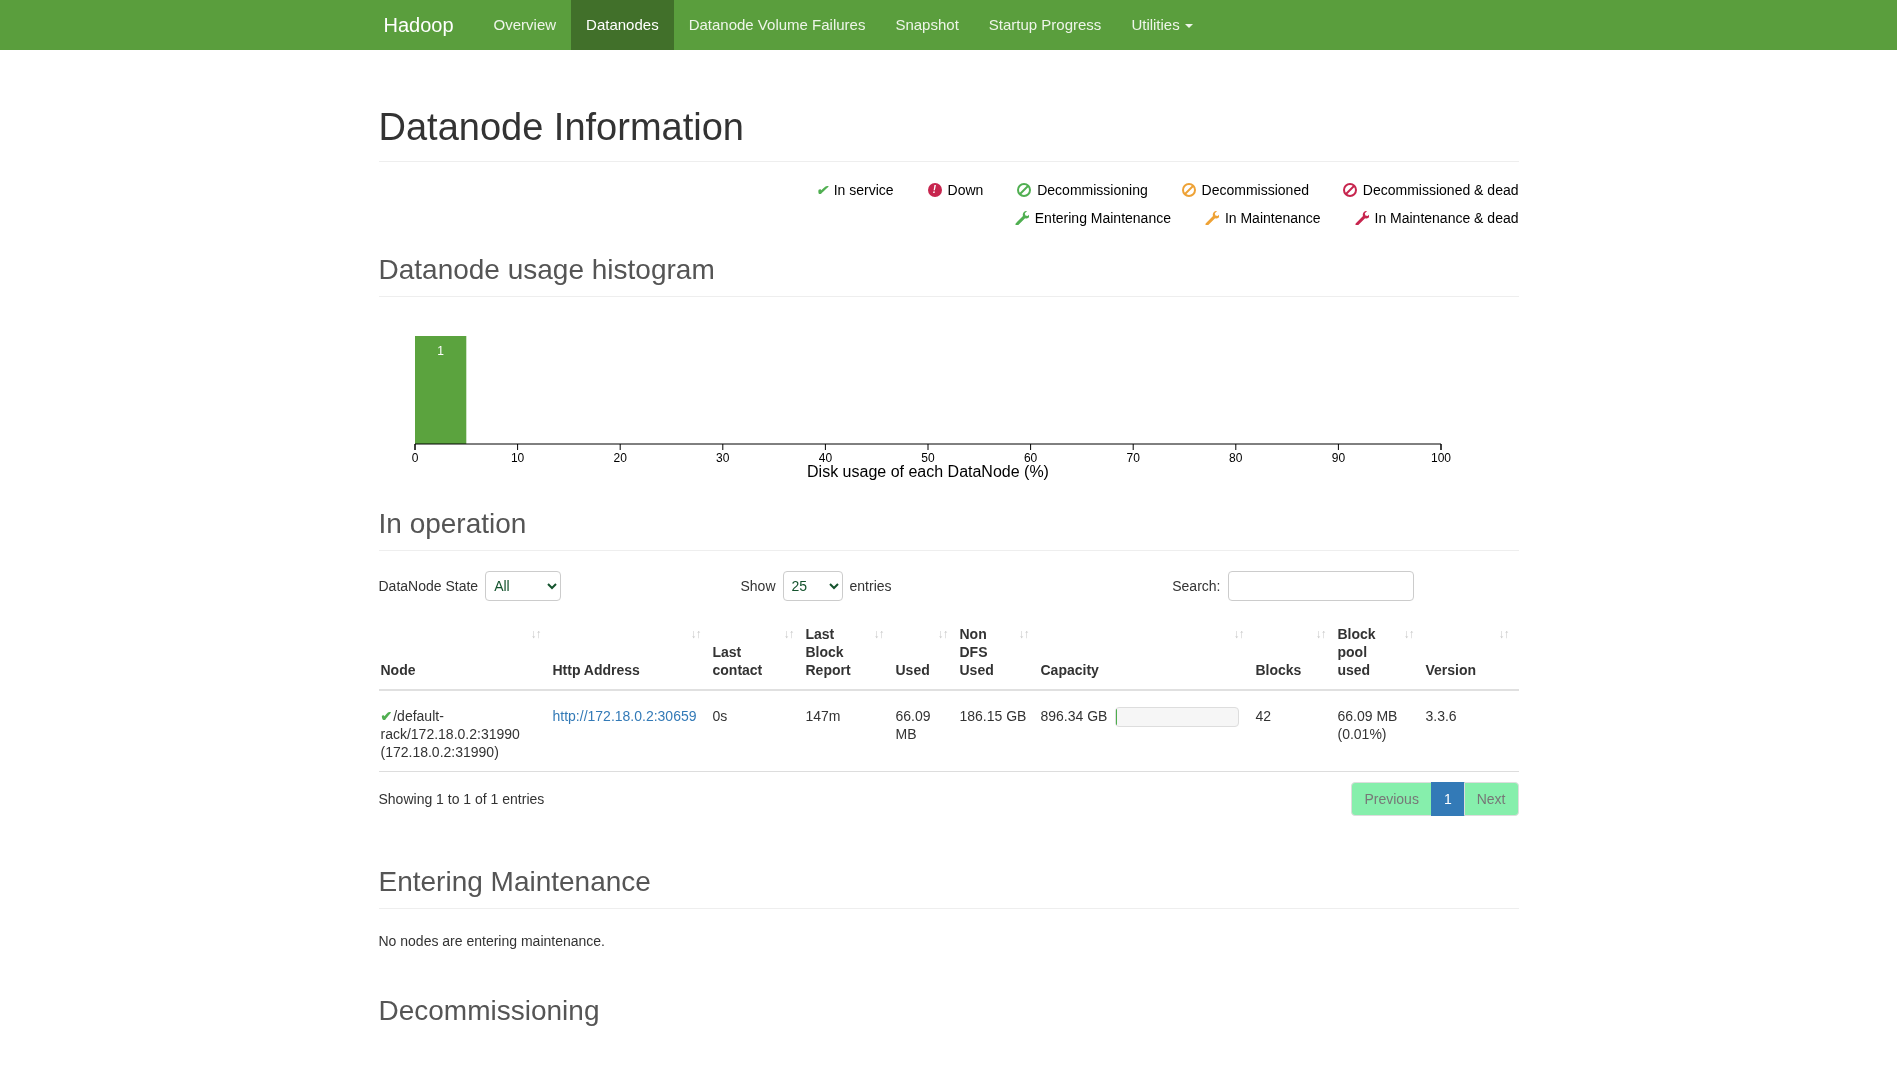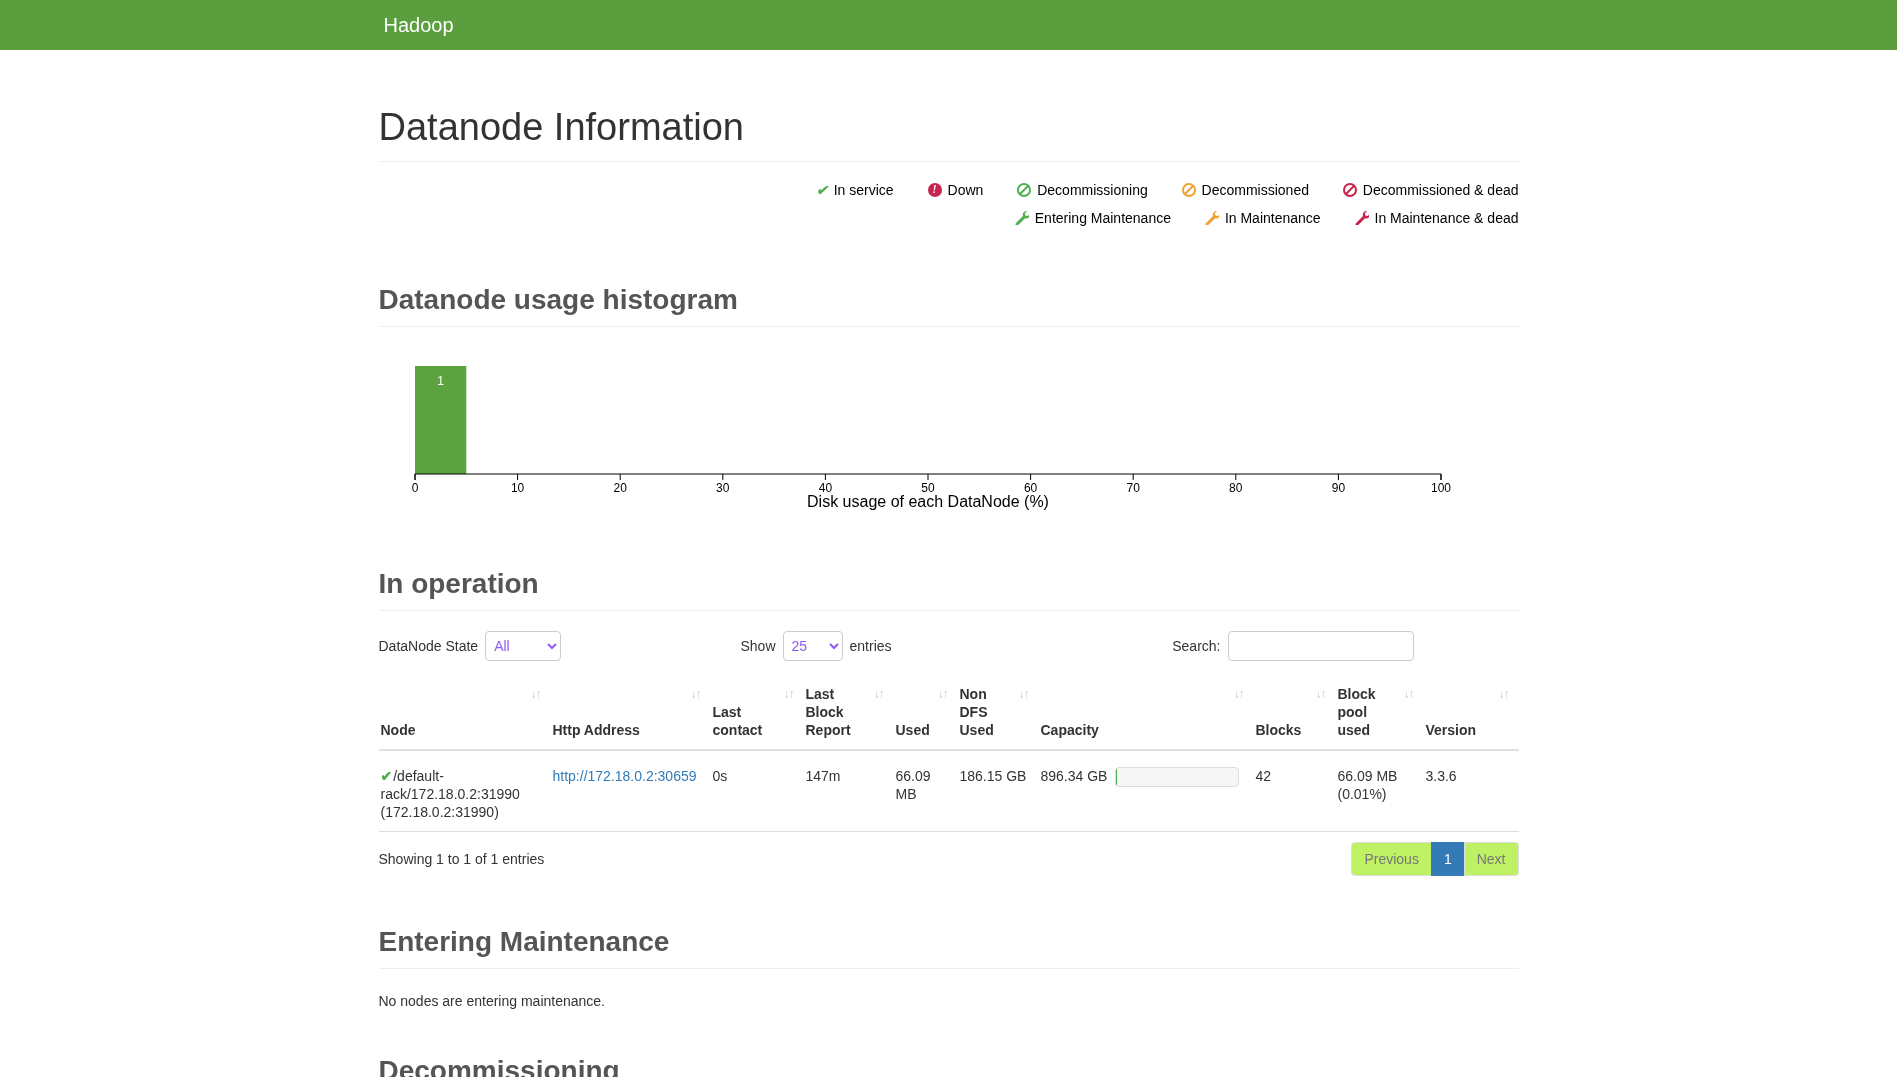--- a/index.html
+++ b/index.html
@@ -19,21 +19,21 @@
   .brand { color:#fff; font-size:20px; line-height:20px; padding:15px 15px 15px 5px; text-decoration:none; }
   .nav-items { list-style:none; margin:0 0 0 10px; padding:0; display:flex; }
   .nav-items li { display:block; }
   .nav-items a { display:block; padding:15px; line-height:20px; font-size:15px; color:#eef5e9; text-decoration:none; }
   .nav-items li.active a { background:var(--navbar-active); color:#fff; }
   .caret { display:inline-block; width:0; height:0; margin-left:5px; vertical-align:middle;
            border-left:4px solid transparent; border-right:4px solid transparent; border-top:4px solid #eef5e9; }
   
   .container { width:1140px; margin:0 auto; }
   h1.page-title { margin:56px 0 12px; font-size:38px; font-weight:500; color:#333; }
-  h2.section-title { margin:52px 0 10px; font-size:28px; font-weight:700; color:#555; }
+  h2.section-title { margin:22px 0 10px; font-size:28px; font-weight:400; color:#555; }
   hr { border:none; border-top:1px solid #eee; margin:6px 0 14px; }
   
   .legend { text-align:right; line-height:28px; font-size:14px; color:#000000; margin-bottom:4px; }
   .lg-item { margin-left:30px; white-space:nowrap; }
   .ic { display:inline-block; vertical-align:-2px; margin-right:6px; position:relative; }
   .ic-check { vertical-align:baseline; font-size:14px; font-weight:bold; }
   .ic-check::before { content:"\2714"; }
   .ic-excl { width:14px; height:14px; border-radius:50%; background:currentColor; }
   .ic-excl::before { content:"!"; position:absolute; left:0; top:0; width:14px; line-height:14px;
                      text-align:center; color:#fff; font-size:10px; font-weight:bold; }
@@ -42,21 +42,21 @@
                     background:currentColor; transform:rotate(45deg); }
   .ic-wrench svg { display:block; }
   
   .hist-svg { display:block; }
   .hist-svg text { font-family:"Liberation Sans", sans-serif; }
   
   .controls { position:relative; display:flex; align-items:center; margin:20px 0 16px; height:30px; }
   .ctl { display:flex; align-items:center; gap:7px; }
   .ctl-show { position:absolute; left:362px; }
   .ctl-search { position:absolute; right:105px; }
-  select { height:30px; font-size:14px; font-family:inherit; color:#8b5cf6; border:1px solid #ccc;
+  select { height:30px; font-size:14px; font-family:inherit; color:#14532d; border:1px solid #ccc;
            border-radius:4px; background:#fff; padding:2px 4px; }
   .state-select { width:76px; }
   .show-select { width:60px; }
   .search-input { width:186px; height:30px; border:1px solid #ccc; border-radius:4px; padding:4px 8px;
                   font-size:14px; font-family:inherit; color:#333; }
   
   table.dn-table { width:1140px; border-collapse:collapse; table-layout:fixed; margin-top:4px; }
   .dn-table th { text-align:left; vertical-align:bottom; font-weight:bold; font-size:14px; color:#333;
                  padding:8px 20px 10px 2px; border-bottom:2px solid #e0e0e0; position:relative; line-height:18px; }
   .dn-table th .sort { position:absolute; top:8px; right:10px; color:#c9c9c9; font-size:12px;
@@ -66,35 +66,55 @@
   .dn-table th.col-capacity, .dn-table th.col-node, .dn-table th.col-http, .dn-table th.col-version { padding-right:24px; }
   .dn-table a { color:var(--link); text-decoration:none;margin-top:6px; }
   .node-check { color:var(--green); font-weight:bold; margin-right:1px; }
   .cap-bar { display:inline-block; width:124px; height:20px; background:#f6f6f6; border:1px solid #ddd;
              border-radius:4px; overflow:hidden; vertical-align:middle; margin-left:8px; }
   .cap-fill { height:100%; background:var(--progress-fill); border-right:1px solid #4cae4c; border-radius:3px 0 0 3px; }
   
   .table-footer { display:flex; justify-content:space-between; align-items:center; margin-top:10px; }
   .pagination { display:flex; list-style:none; margin:0; padding:0; }
   .pagination a { display:block; padding:6px 12px; line-height:20px; font-size:14px; border:1px solid #ddd;
-                  background:#bef264; color:#777; text-decoration:none; margin-left:-1px; }
+                  background:#86efac; color:#777; text-decoration:none; margin-left:-1px; }
   .pagination li:first-child a { border-radius:4px 0 0 4px; }
   .pagination li:last-child a { border-radius:0 4px 4px 0; }
   .pagination li.active a { background:var(--page-active); border-color:var(--page-active); color:#fff; }
   
   .empty-note { margin:24px 0 0; font-size:14px; color:#333; }
   h2.maint-title { margin-top:50px; }
   h2.decom-title { margin-top:46px; margin-bottom:0; }
 </style>
 </head>
 <body>
 
 <nav class="navbar">
   <div class="nav-inner">
     <a class="brand" href="#">Hadoop</a>
+    <ul class="nav-items">
+      <li>
+          <a href="#">Overview</a>
+        </li>
+      <li class="active">
+          <a href="#">Datanodes</a>
+        </li>
+      <li>
+          <a href="#">Datanode Volume Failures</a>
+        </li>
+      <li>
+          <a href="#">Snapshot</a>
+        </li>
+      <li>
+          <a href="#">Startup Progress</a>
+        </li>
+      <li>
+          <a href="#"><span>Utilities</span><span class="caret"></span></a>
+        </li>
+    </ul>
   </div>
 </nav>
 
 <div class="container">
   <h1 class="page-title">Datanode Information</h1>
   <hr>
 
   <div class="legend">
     <div>
       <span class="lg-item"><i class="ic ic-check" style="color: rgb(80, 175, 81);"></i><span>In service</span></span>

